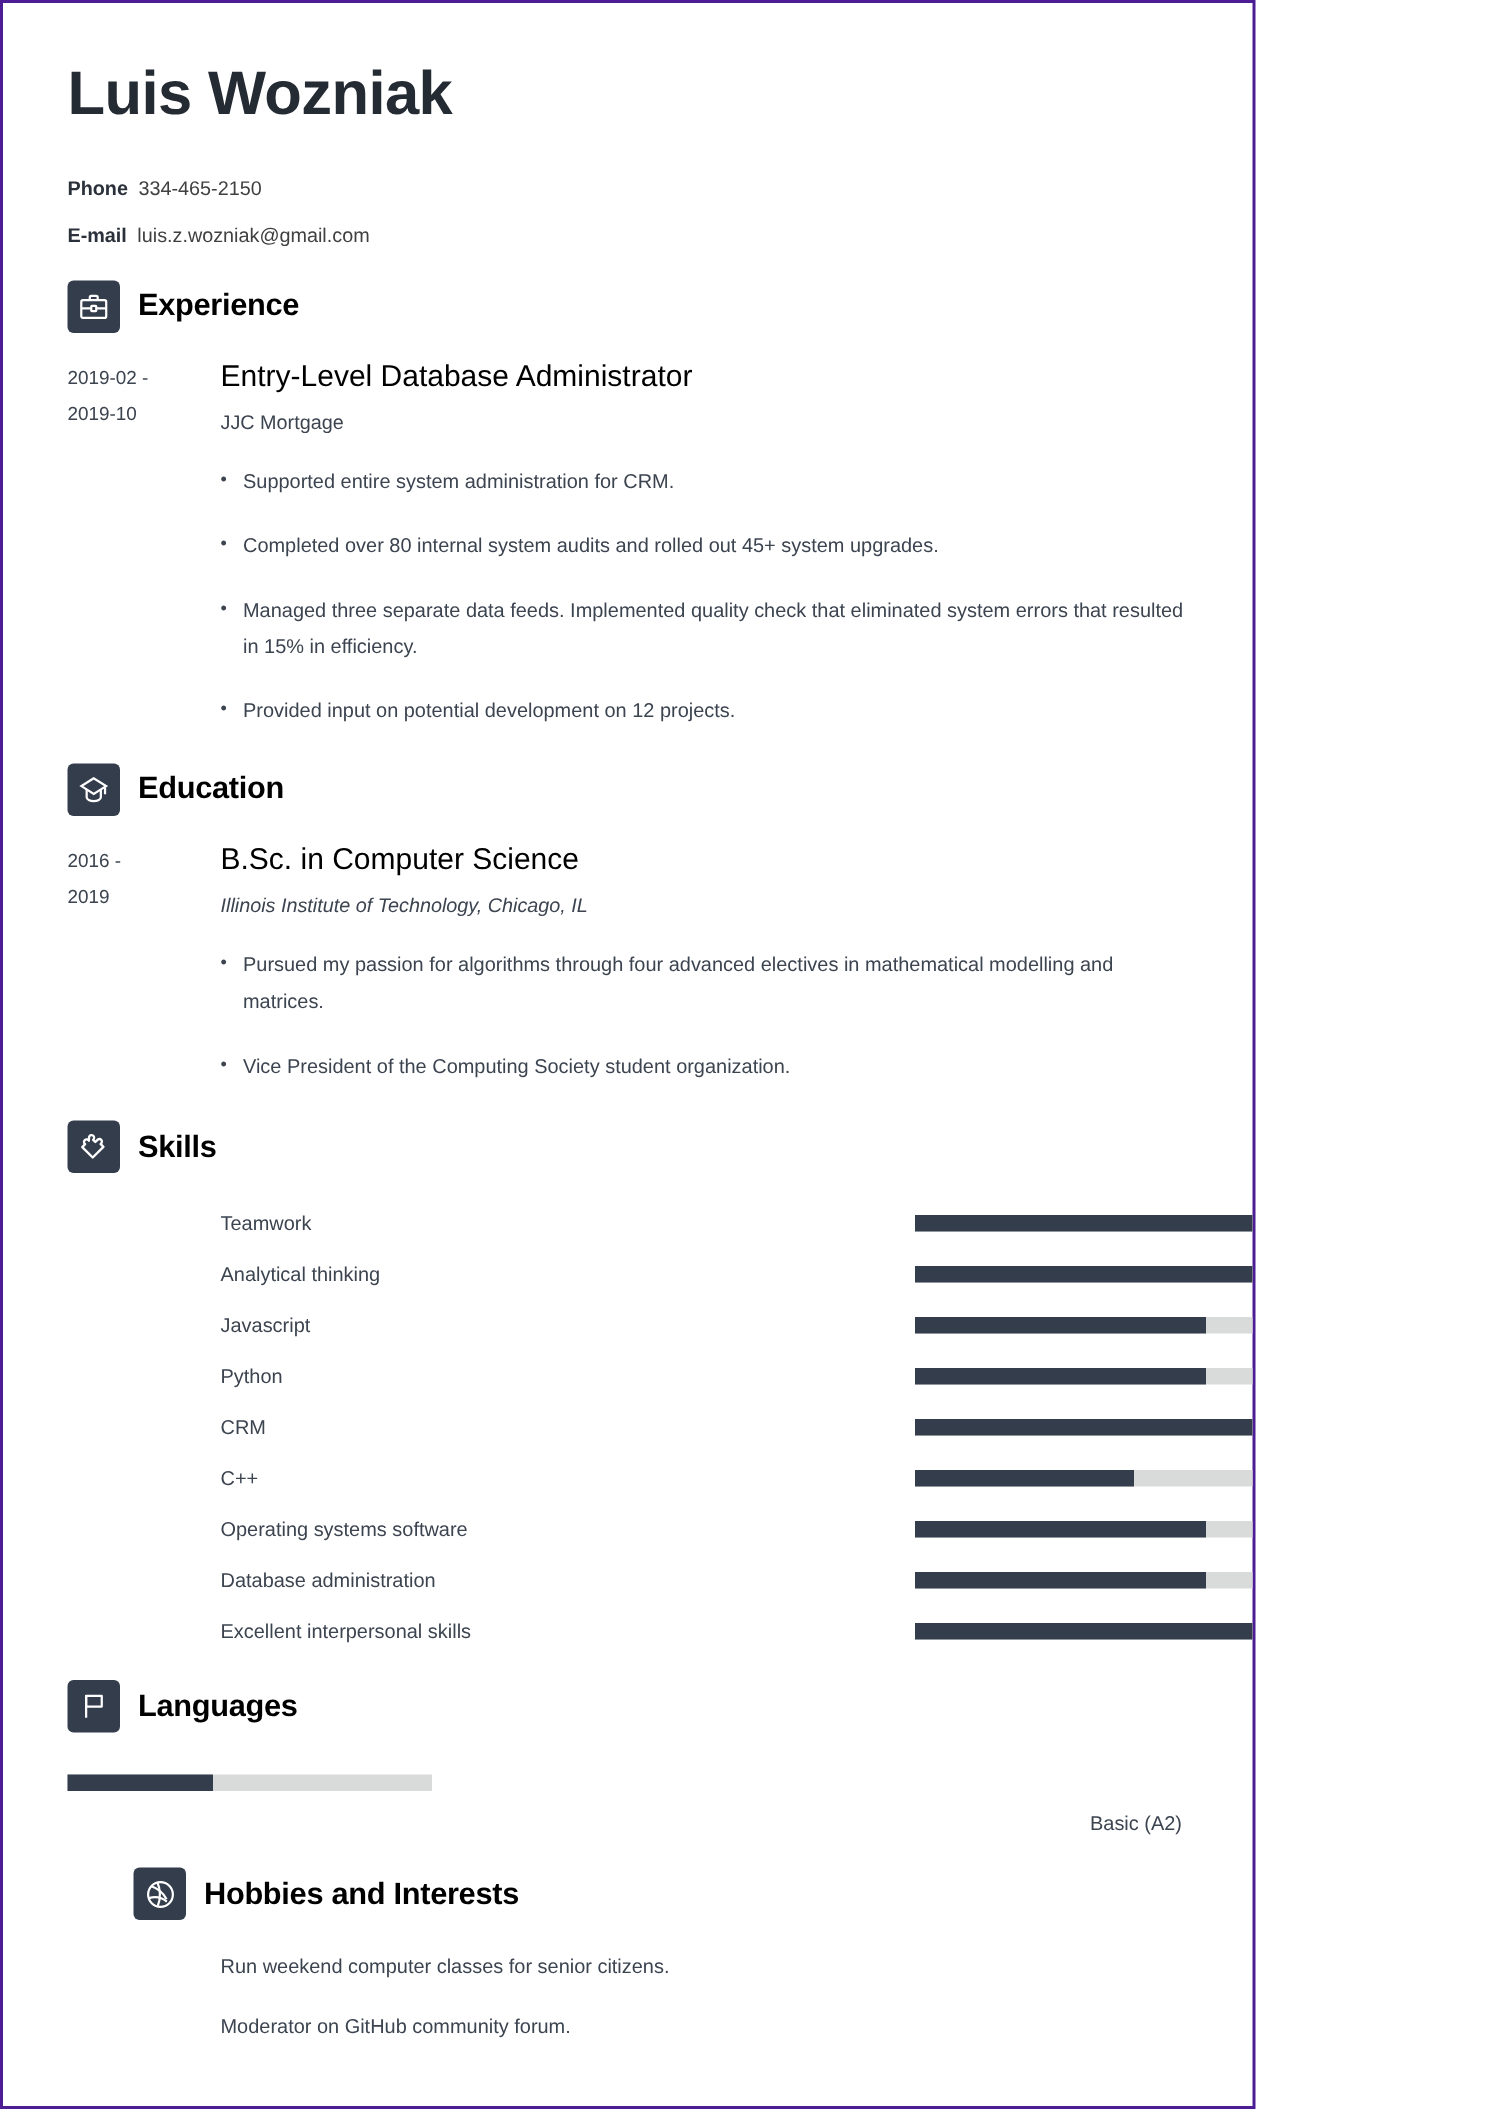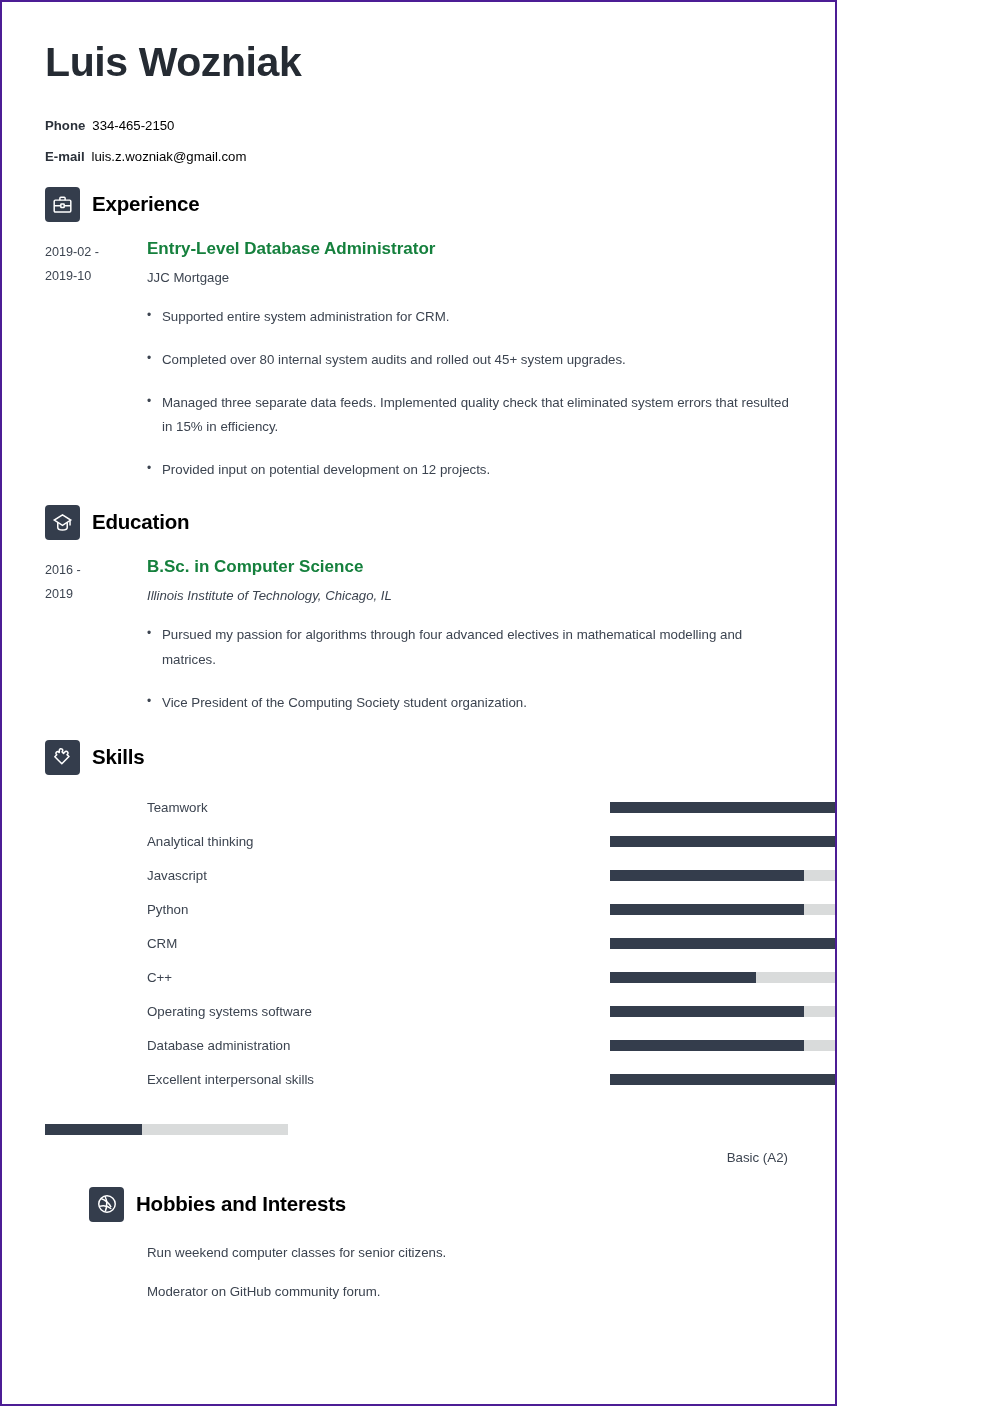--- a/index.html
+++ b/index.html
@@ -42,21 +42,21 @@
     font-size: 13.2px;
     color: #3c4450;
     margin-bottom: 15px;
     line-height: 1.2;
   }
   .contact-label {
     font-weight: bold;
     color: #2b313a;
     margin-right: 7px;
   }
-  .contact-value { color: #000000; }
+  .contact-value { color: #404040; }
 
   
   .summary {
     margin-top: 32px;
     font-size: 13.4px;
     line-height: 1.82;
     color: #3c4450;
     max-width: 900px;
   }
 
@@ -97,23 +97,23 @@
   .entry-dates {
     width: 102px;
     flex: 0 0 102px;
     font-size: 12.6px;
     line-height: 1.95;
     color: #3c4450;
     padding-top: 2px;
   }
   .entry-body { flex: 1 1 auto; padding-left: 0; }
   .entry-title {
-    font-size: 17px;
-    font-weight: bold;
-    color: #15803d;
+    font-size: 20px;
+    font-weight: normal;
+    color: #000000;
     line-height: 1.3;
     margin-bottom: 9px;
   }
   .entry-org {
     font-size: 13.2px;
     color: #3c4450;
     margin-bottom: 7px;
     line-height: 1.4;
   }
   .entry-org.italic { font-style: italic; }
@@ -324,20 +324,29 @@
       <div class="bar-row">
         <span class="bar-label">Excellent interpersonal skills</span>
         <span class="bar-track">
               <span class="bar-fill" style="width: 100%;"></span>
             </span>
       </div>
     </div>
   </div>
 
   <div class="section languages">
+    <div class="section-head">
+      <span class="section-icon">
+        <svg width="21" height="21" viewBox="0 0 24 24" fill="none" stroke="#ffffff" stroke-width="1.7" stroke-linejoin="round">
+          <path d="M6.2 3.4v17.4"></path>
+          <path d="M6.2 4.1h11.9v8.1H6.2z"></path>
+        </svg>
+      </span>
+      <span class="section-title">Languages</span>
+    </div>
 
     <div>
       <div class="bar-row">
         <span class="bar-track">
               <span class="bar-fill" style="width: 40%;"></span>
             </span>
       </div>
       <div class="bar-caption">Basic (A2)</div>
     </div>
   </div>

